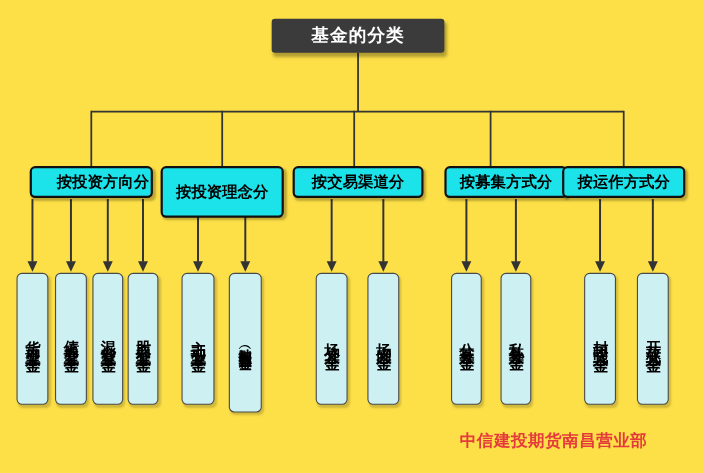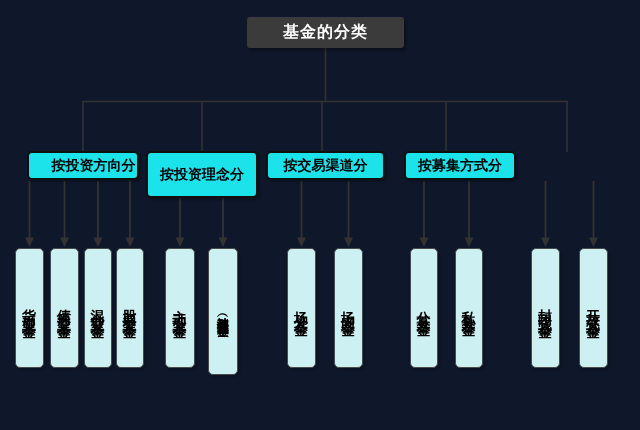--- a/index.html
+++ b/index.html
@@ -1,17 +1,17 @@
 <!DOCTYPE html>
 <html><head>
 <meta charset="utf-8">
 <style>
   html,body{margin:0;padding:0;background:#fff;}
   #canvas{
-    position:relative;width:640px;height:430px;background:#0f172a;overflow:hidden;
+    position:relative;width:640px;height:430px;background:#fde047;overflow:hidden;
     font-family:"DejaVu Sans","Liberation Sans",sans-serif;
   }
   #wires{position:absolute;left:0;top:0;width:640px;height:430px;pointer-events:none;}
   .node{position:absolute;display:flex;align-items:center;justify-content:center;box-sizing:border-box;}
   .node-root{
     background:#3b3b3b;color:#ffffff;font-weight:700;font-size:16px;letter-spacing:1px;
     border-radius:3px;box-shadow:2px 3px 3px rgba(0,0,0,0.30);
   }
   .node-cat{
     background:#1ce2ea;color:#000;font-weight:700;font-size:14px;
@@ -84,20 +84,23 @@
   </div>
   <div class="node node-cat" style="left:146px;top:151px;width:112px;height:47px;">
     <span>按投资理念分</span>
   </div>
   <div class="node node-cat" style="left:266px;top:151px;width:119px;height:29px;">
     <span>按交易渠道分</span>
   </div>
   <div class="node node-cat" style="left:404px;top:151px;width:112px;height:29px;">
     <span>按募集方式分</span>
   </div>
+  <div class="node node-cat" style="left:511px;top:151px;width:112px;height:29px;">
+    <span>按运作方式分</span>
+  </div>
 
   <div class="node node-leaf" style="left:15px;top:248px;width:29px;height:120px;">
     <span class="vtext">货币型基金</span>
   </div>
   <div class="node node-leaf" style="left:50px;top:248px;width:29px;height:120px;">
     <span class="vtext">债券型基金</span>
   </div>
   <div class="node node-leaf" style="left:84px;top:248px;width:28px;height:120px;">
     <span class="vtext">混合型基金</span>
   </div>
@@ -126,14 +129,15 @@
     <span class="vtext">私募基金</span>
   </div>
 
   <div class="node node-leaf" style="left:531px;top:248px;width:29px;height:120px;">
     <span class="vtext">封闭式基金</span>
   </div>
   <div class="node node-leaf" style="left:579px;top:248px;width:29px;height:120px;">
     <span class="vtext">开放式基金</span>
   </div>
 
+  <div class="credit">中信建投期货南昌营业部</div>
 
 </div>
 
 </body></html>

